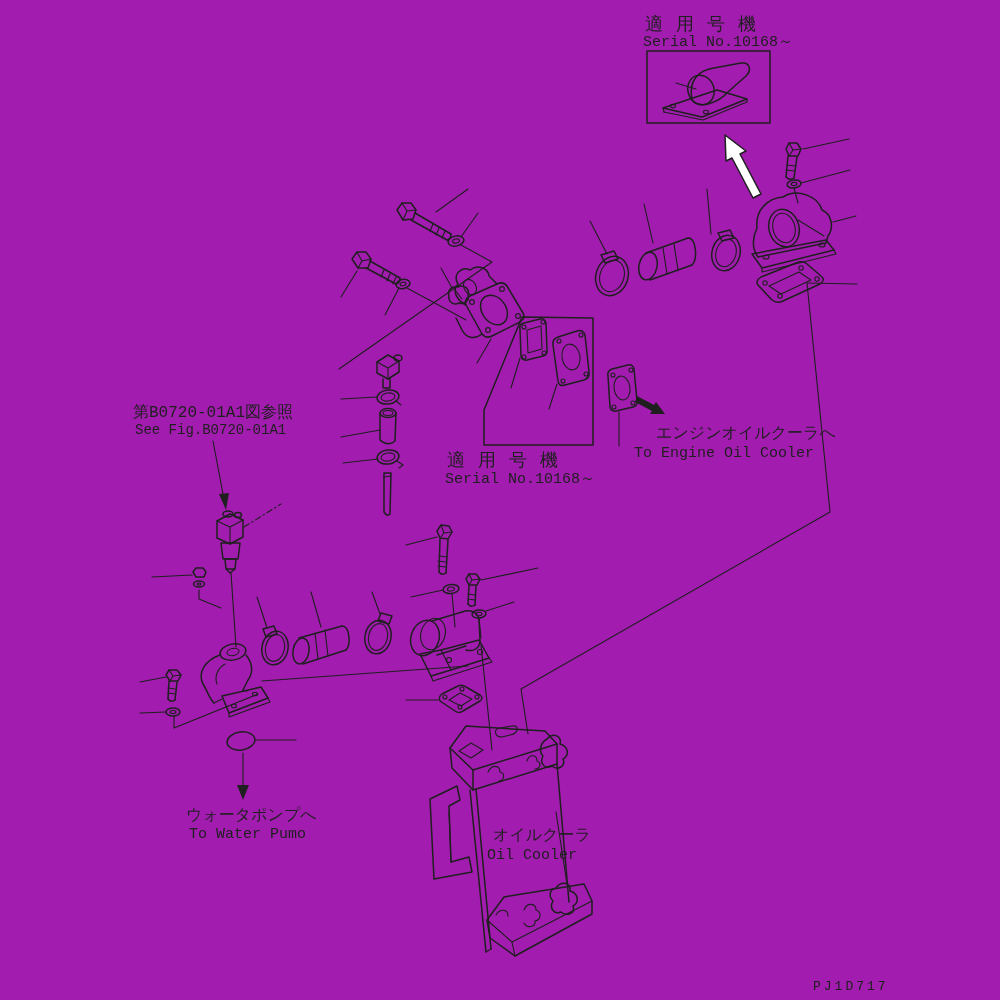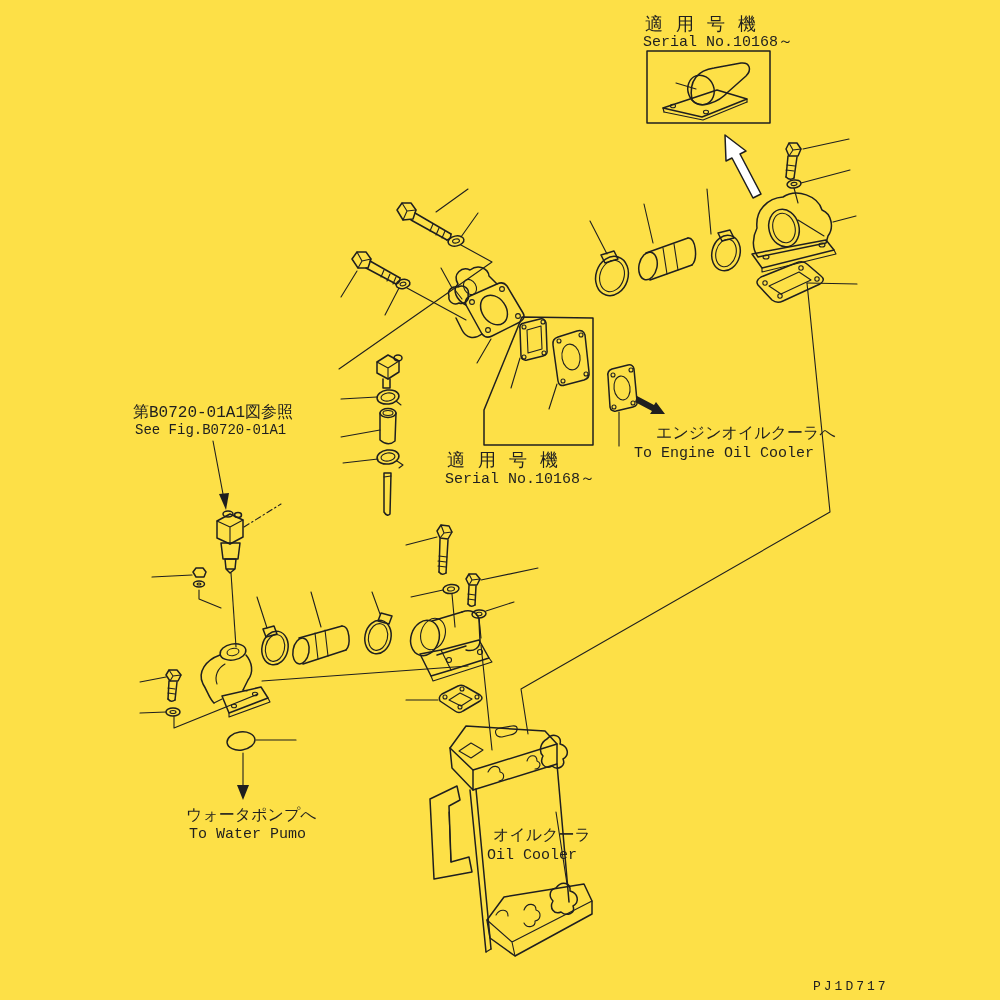--- a/index.html
+++ b/index.html
@@ -1,16 +1,16 @@
 <!DOCTYPE html>
 <html><head>
 <meta charset="utf-8">
 <style>
   html,body{margin:0;padding:0;background:#ffffff;}
-  .page{position:relative;width:1000px;height:1000px;background:#fde047;overflow:hidden;
+  .page{position:relative;width:1000px;height:1000px;background:#a21caf;overflow:hidden;
         font-family:"Liberation Mono","DejaVu Sans Mono",monospace;}
   svg{position:absolute;left:0;top:0;}
   svg .ln{stroke:#1f1f1f;fill:none;stroke-width:1.5;stroke-linecap:round;stroke-linejoin:round;}
   svg .thin{stroke:#1f1f1f;fill:none;stroke-width:1.1;stroke-linecap:round;stroke-linejoin:round;}
   svg .fillb{fill:#1f1f1f;stroke:none;}
   svg .outl{stroke:#1f1f1f;fill:#ffffff;stroke-width:1.5;stroke-linejoin:round;}
   svg text{fill:#1f1f1f;stroke:none;font-family:"Liberation Mono","DejaVu Sans Mono",monospace;}
   .t-jp{font-size:16px;}
   .t-jp-sp{font-size:18px;letter-spacing:13px;}
   .t-en{font-size:15px;}

